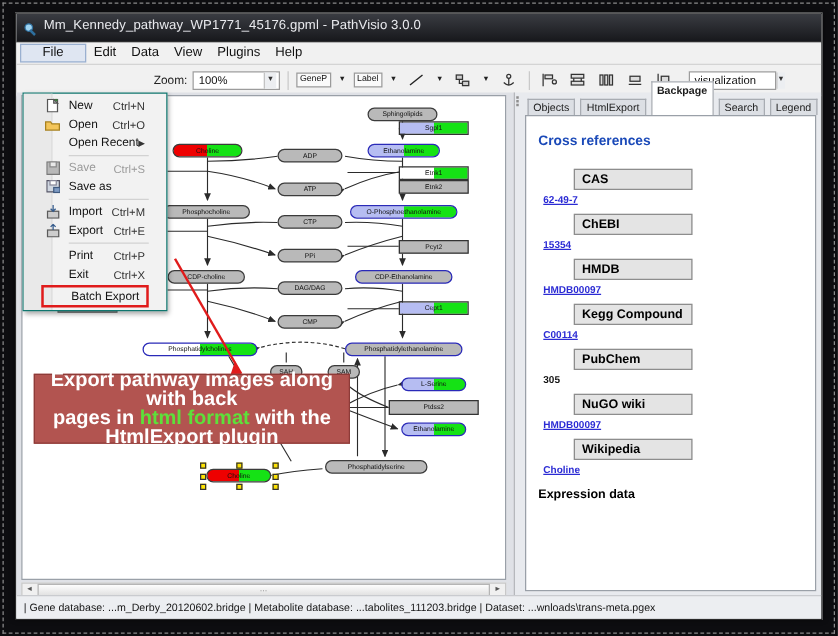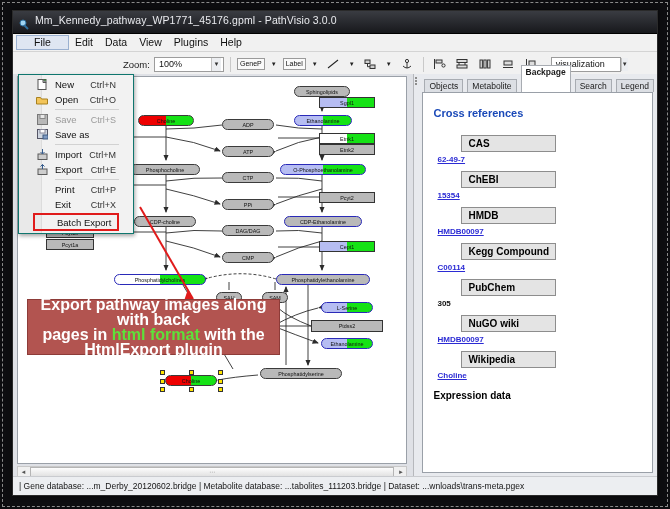--- a/index.html
+++ b/index.html
@@ -417,21 +417,21 @@
     </div>
 
     <div id="side">
       <div id="sidegrip">
             <i></i>
             <i></i>
             <i></i>
           </div>
       <div id="tabs">
         <div class="tab">Objects</div>
-        <div class="tab">Metabolite</div>
+        <div class="tab">HtmlExport</div>
         <div class="tab sel">Backpage</div>
         <div class="tab">Search</div>
         <div class="tab">Legend</div>
       </div>
       <div id="sidebody">
         <div class="xref-title">Cross references</div>
         <div id="xrefs">
               <div class="xr"><div class="xr-head">CAS</div><div class="xr-val"><a href="#">62-49-7</a></div></div>
               <div class="xr"><div class="xr-head">ChEBI</div><div class="xr-val"><a href="#">15354</a></div></div>
               <div class="xr"><div class="xr-head">HMDB</div><div class="xr-val"><a href="#">HMDB00097</a></div></div>
@@ -465,20 +465,24 @@
           </div>
           <div class="fm-item">
             <span class="ic">
               <svg width="12" height="10">
                 <path d="M0.5 2.5 h4 l1 1.5 h6 v5 h-11 z" fill="#f3c55a" stroke="#a8811f"></path>
               </svg>
             </span>
             <span>Open</span>
             <span class="acc">Ctrl+O</span>
           </div>
+          <div class="fm-item">
+            <span>Open Recent</span>
+            <span class="sub">▶</span>
+          </div>
           <div class="fm-sep"></div>
           <div class="fm-item dis">
             <span class="ic">
               <svg width="11" height="11">
                 <rect x="0.5" y="0.5" width="10" height="10" fill="#b8b8b8" stroke="#777"></rect>
                 <rect x="3" y="0.5" width="5" height="4" fill="#e8e8e8" stroke="#888"></rect>
               </svg>
             </span>
             <span>Save</span>
             <span class="acc">Ctrl+S</span>

